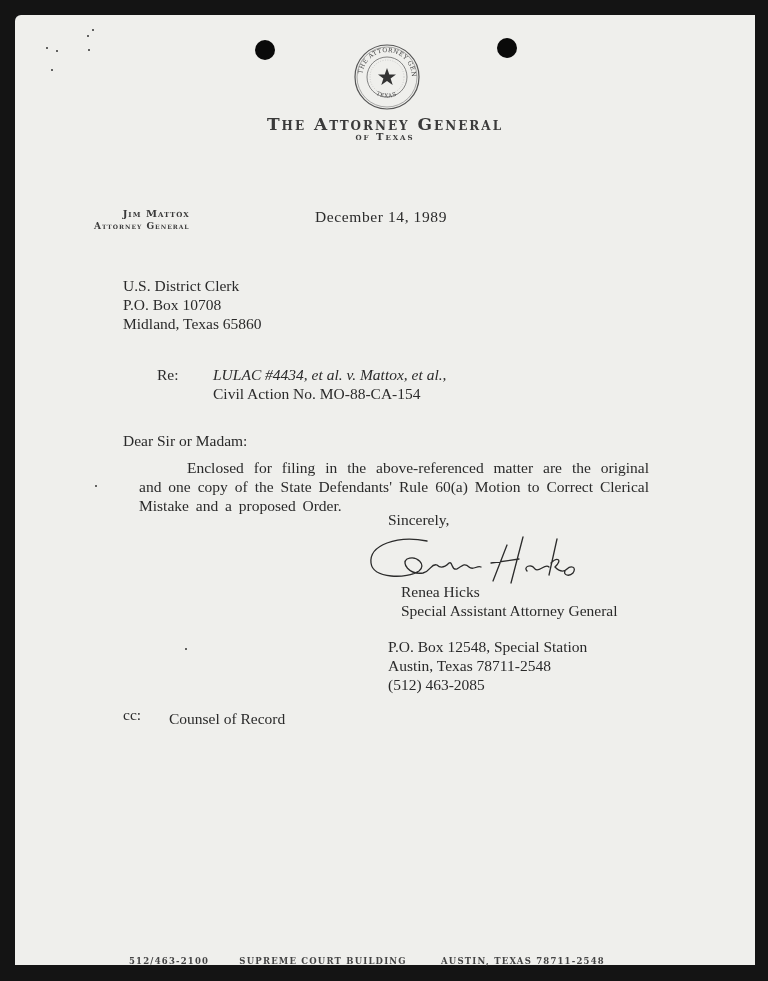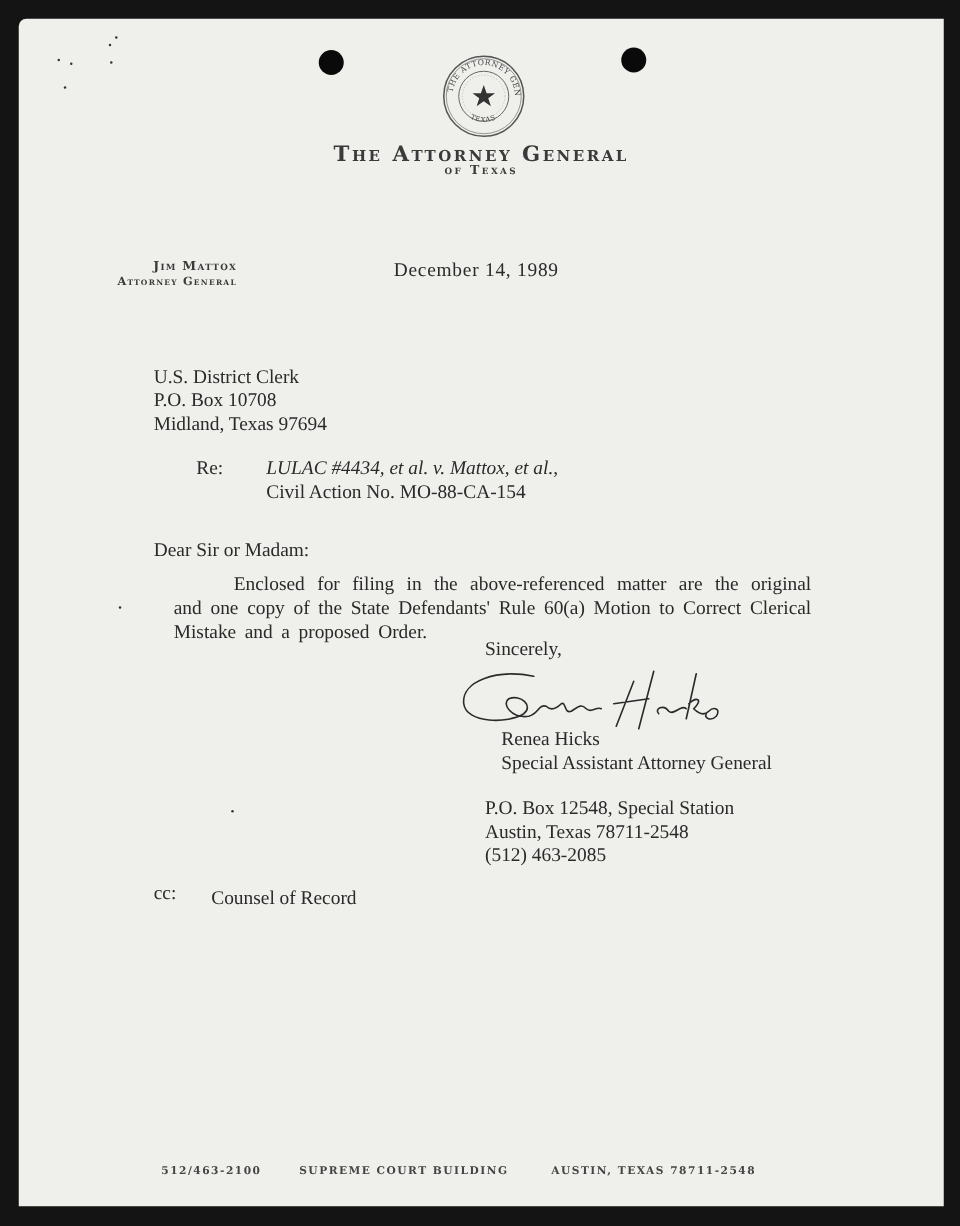--- a/index.html
+++ b/index.html
@@ -56,21 +56,21 @@
       letter-spacing: 1px;
       line-height: 12px;
       color: #3a3a3a;
       font-variant: small-caps;
       text-align: right;
     }
     .ag-name div { white-space: nowrap; }
     .ag-name .n1 { font-size: 10px; }
     .text { font-size: 15.5px; line-height: 19px; white-space: nowrap; }
     .date { left: 300px; top: 192px; letter-spacing: 0.6px; }
-    .addr { left: 108px; top: 277px; }
+    .addr { left: 108px; top: 261px; }
     .re-label { left: 142px; top: 350px; }
     .re-body { left: 198px; top: 350px; }
     .re-body .ital { font-style: italic; }
     .salutation { left: 108px; top: 416px; }
     .para {
       left: 108px; top: 425px;
       width: 542px;
       white-space: normal;
       text-align: justify;
       text-align-last: left;
@@ -88,21 +88,21 @@
       position: absolute;
       left: 114px; top: 917px;
       font-family: "DejaVu Serif", serif;
       font-weight: bold;
       font-size: 8.5px;
       letter-spacing: 1.2px;
       color: #444;
       white-space: nowrap;
     }
     .footer span { display: inline-block; }
-    .f1 { margin-right: 26px; }
+    .f1 { margin-right: 26px; margin-top: 24px; }
     .f2 { margin-right: 30px; }
   </style>
 </head>
 <body>
 
 <div class="page">
 
   <div class="hole" style="left:240px; top:25px;"></div>
   <div class="hole" style="left:482px; top:23px;"></div>
 
@@ -139,21 +139,21 @@
   <div class="ag-name">
     <div class="n1">Jim Mattox</div>
     <div>Attorney General</div>
   </div>
 
   <div class="abs text date">December 14, 1989</div>
 
   <div class="abs text addr">
     <div>U.S. District Clerk</div>
     <div>P.O. Box 10708</div>
-    <div>Midland, Texas 97694</div>
+    <div>Midland, Texas 65860</div>
   </div>
 
   <div class="abs text re-label">Re:</div>
   <div class="abs text re-body">
     <div class="ital">LULAC #4434, et al. v. Mattox, et al.,</div>
     <div>Civil Action No. MO-88-CA-154</div>
   </div>
 
   <div class="abs text salutation">Dear Sir or Madam:</div>
 

